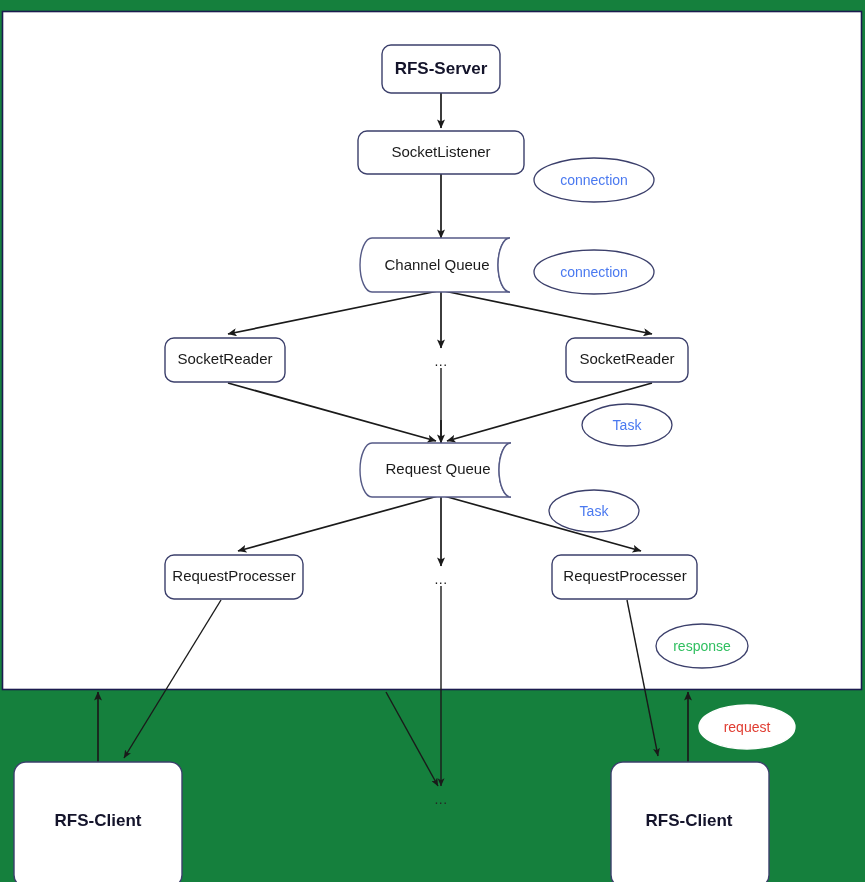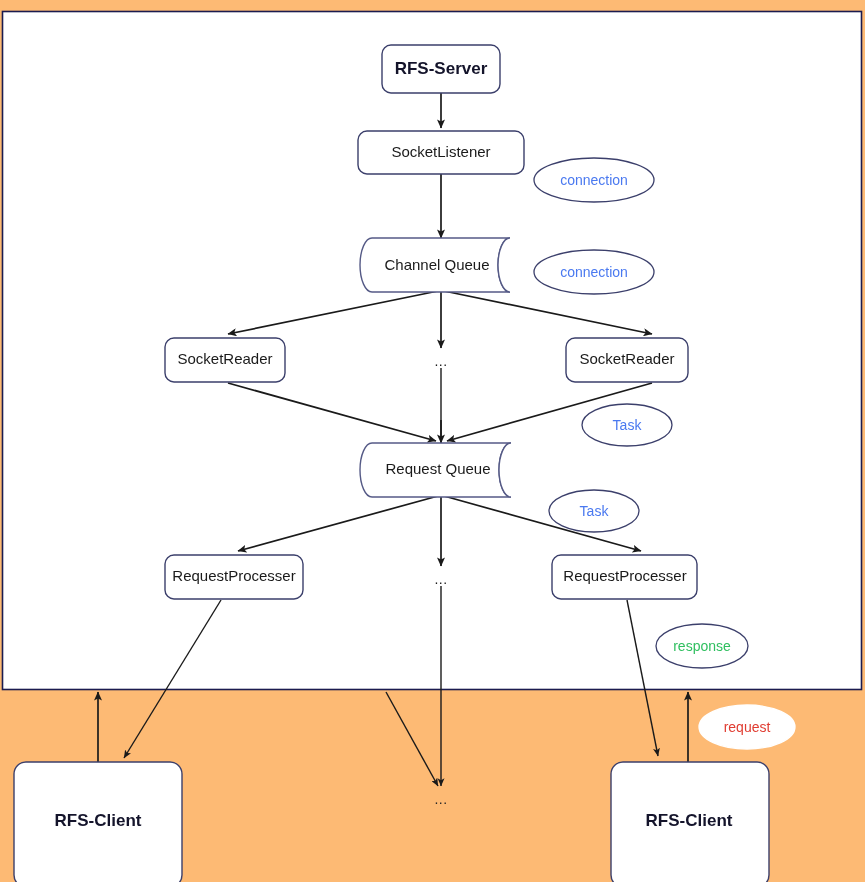--- a/index.html
+++ b/index.html
@@ -10,21 +10,21 @@
   body {
     width: 865px;
     height: 882px;
     overflow: hidden;
     font-family: "Liberation Sans", sans-serif;
   }
   #canvas {
     position: relative;
     width: 865px;
     height: 882px;
-    background: #fdba74;
+    background: #15803d;
   }
   svg#diagram {
     position: absolute;
     left: 0;
     top: 0;
     width: 865px;
     height: 882px;
     display: block;
   }
   .node-label {

